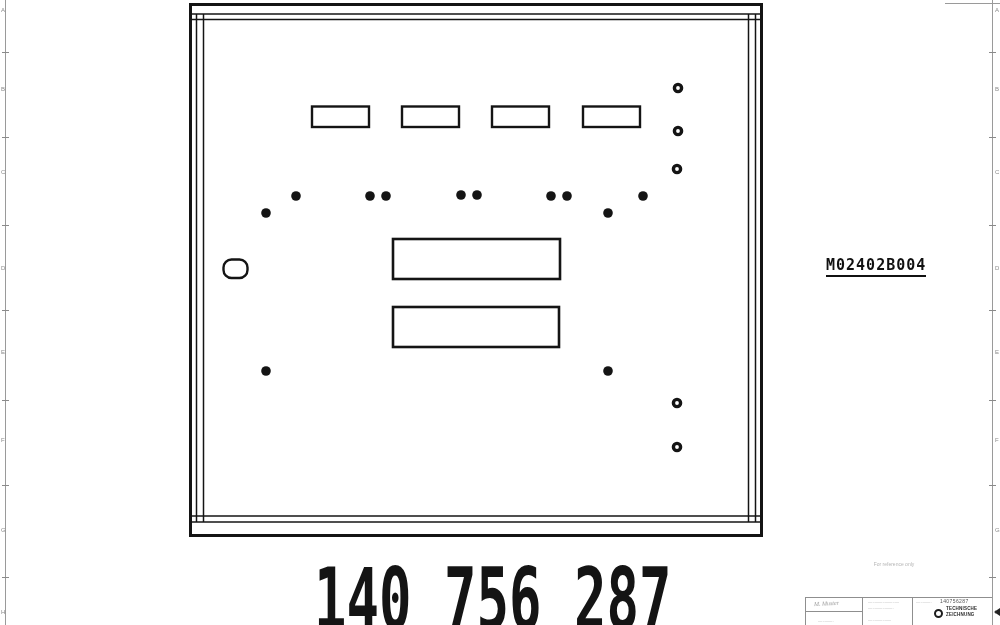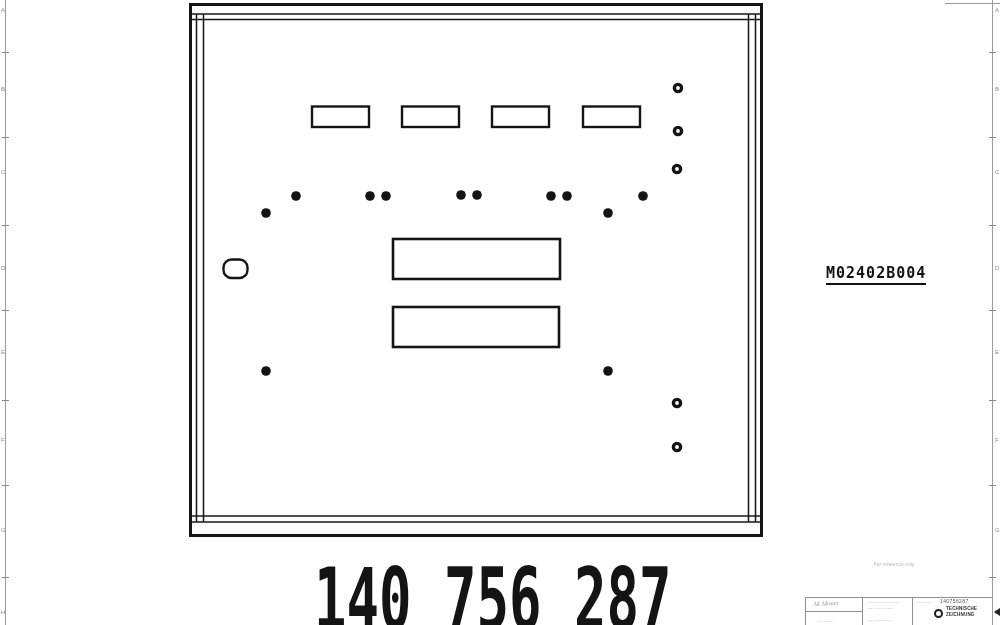--- a/index.html
+++ b/index.html
@@ -11,21 +11,21 @@
   .frame-line{position:absolute;background:#9a9a9a;}
   .tick{position:absolute;background:#8a8a8a;height:1px;width:7px;}
   .zone-letter{
     position:absolute;font-size:6px;line-height:6px;color:#8a8a8a;
     font-family:"Liberation Sans",sans-serif;
   }
   .part-ref{
     position:absolute;left:826px;top:256px;
     font-family:"DejaVu Sans Mono","Liberation Mono",monospace;
     font-size:15px;font-weight:bold;letter-spacing:1px;color:#111;
-    border-bottom:2px solid #111;padding-bottom:1px;margin-top:8px;
+    border-bottom:2px solid #111;padding-bottom:1px;
   }
   .big-number{
     position:absolute;left:314px;top:558px;
     font-family:"DejaVu Sans Mono","Liberation Mono",monospace;
     font-size:54px;font-weight:bold;color:#141414;line-height:1;
     transform:scaleY(1.57);transform-origin:top left;letter-spacing:0px;
     white-space:nowrap;
   }
   .watermark{
     position:absolute;left:856px;top:561px;width:76px;text-align:center;

